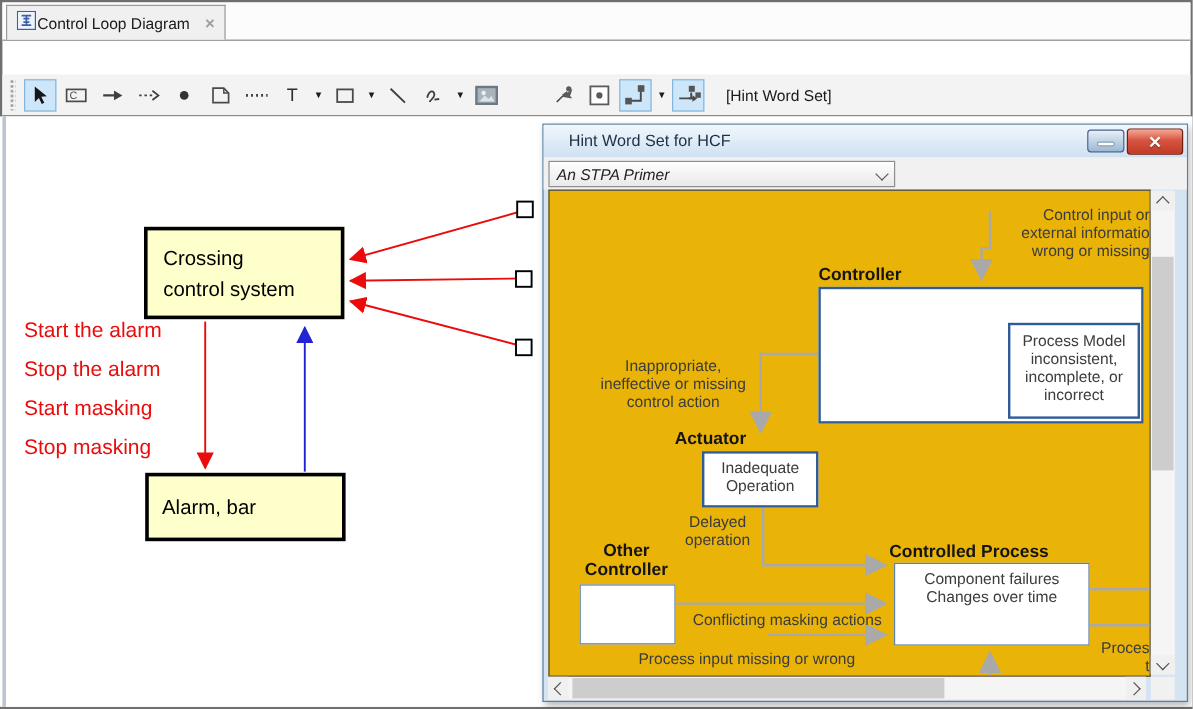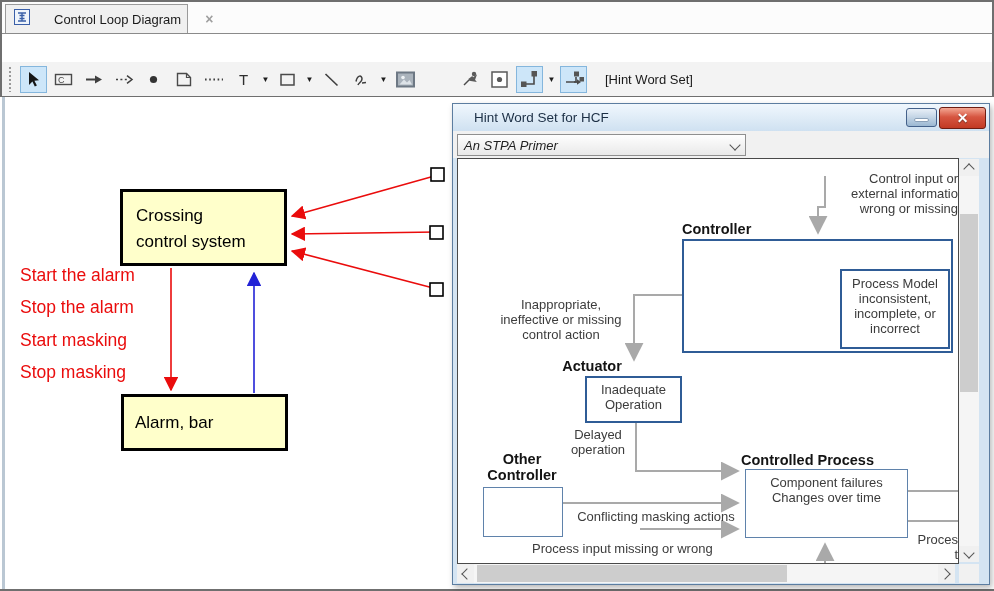--- a/index.html
+++ b/index.html
@@ -1,21 +1,21 @@
 <!DOCTYPE html>
 <html><head>
 <meta charset="utf-8">
 <style>
   html,body{margin:0;padding:0;background:#e9e9e9;}
   .screen{position:relative;width:994px;height:591px;background:#fff;overflow:hidden;
     font-family:"Liberation Sans",sans-serif;box-shadow:inset 0 0 0 2px #6f6f6f;}
   
   .tabbar{position:absolute;left:2px;top:2px;width:990px;height:31px;background:#fcfcfc;border-bottom:1px solid #8a8a8a;}
   .tab{position:absolute;left:3px;top:2px;width:183px;height:29px;background:#f0f0f0;border:1px solid #9a9a9a;border-bottom:none;
-    display:flex;align-items:center;gap:24px;padding:0 8px;box-sizing:border-box;}
+    display:flex;align-items:center;gap:1px;padding:0 8px;box-sizing:border-box;}
   .tab-label{font-size:13px;color:#1a1a1a;flex:1;white-space:nowrap;}
   .tab-close{color:#9f9f9f;font-size:14px;font-weight:bold;line-height:14px;}
   
   .crumb{position:absolute;left:2px;top:34px;width:990px;height:27px;background:linear-gradient(#f2f7fc,#ccdbeb);
     border-bottom:1px solid #aebfd2;display:flex;align-items:center;gap:7px;padding-left:6px;box-sizing:border-box;
     font-size:13.5px;color:#101828;}
   
   .tbar{position:absolute;left:2px;top:62px;width:990px;height:35px;background:#f3f3f3;border-bottom:1px solid #6f6f6f;
     display:flex;align-items:center;box-sizing:border-box;padding-left:4px;}
   .grip{width:5px;height:26px;margin:0 7px 0 2px;background-image:radial-gradient(#9a9a9a 1px,transparent 1.3px);background-size:4px 4px;}
@@ -41,21 +41,21 @@
     background:linear-gradient(#e8eff7,#9cb8d2);box-sizing:border-box;}
   .btn-min .dash{margin:9px auto 0;width:15px;height:4px;background:#fff;border:1px solid #8aa0b8;border-radius:2px;box-sizing:border-box;}
   .btn-close{position:absolute;left:486px;top:3px;width:47px;height:22px;border:1px solid #6e1d12;border-radius:3px;
     background:linear-gradient(#f4a894,#d65540 45%,#c23a24);color:#fff;font-weight:bold;font-size:14px;text-align:center;
     line-height:20px;box-sizing:border-box;text-shadow:0 1px 1px rgba(0,0,0,.45);}
   .crow{position:absolute;left:0;top:27px;width:536px;height:27px;background:#f1f1f1;}
   .combo{position:absolute;left:4px;top:3px;width:289px;height:22px;background:linear-gradient(#fefefe,#e9e9e9);
     border:1px solid #8f8f8f;box-sizing:border-box;font-size:13px;color:#222;padding:3px 18px 0 6px;white-space:nowrap;overflow:hidden;font-style:italic;}
   .chev{display:inline-block;width:7px;height:7px;border-right:1.6px solid #555;border-bottom:1.6px solid #555;transform:rotate(45deg);}
   .combo-chev{position:absolute;right:6px;top:6px;}
-  .viewport{position:absolute;left:4px;top:54px;width:502px;height:406px;background:#ffffff;border:1px solid #494949;
+  .viewport{position:absolute;left:4px;top:54px;width:502px;height:406px;background:#eab308;border:1px solid #494949;
     box-sizing:border-box;overflow:hidden;}
   .dtext{position:absolute;font-size:13px;line-height:15px;color:#3c3c3c;white-space:pre-line;}
   .dbold{position:absolute;font-size:14.5px;font-weight:bold;color:#141414;white-space:pre-line;line-height:16px;}
   .dbox{position:absolute;background:#fff;border:2px solid #2f5c96;box-sizing:border-box;}
   .dbox.thin{border-width:1px;border-color:#5f82ab;}
   .ctr{text-align:center;}
   
   .vsb{position:absolute;left:506px;top:55px;width:20px;height:403px;background:#f5f5f5;}
   .hsb{position:absolute;left:4px;top:460px;width:498px;height:19px;background:#f5f5f5;}
   .sbtn{position:absolute;display:flex;align-items:center;justify-content:center;background:#f0f0f0;}

